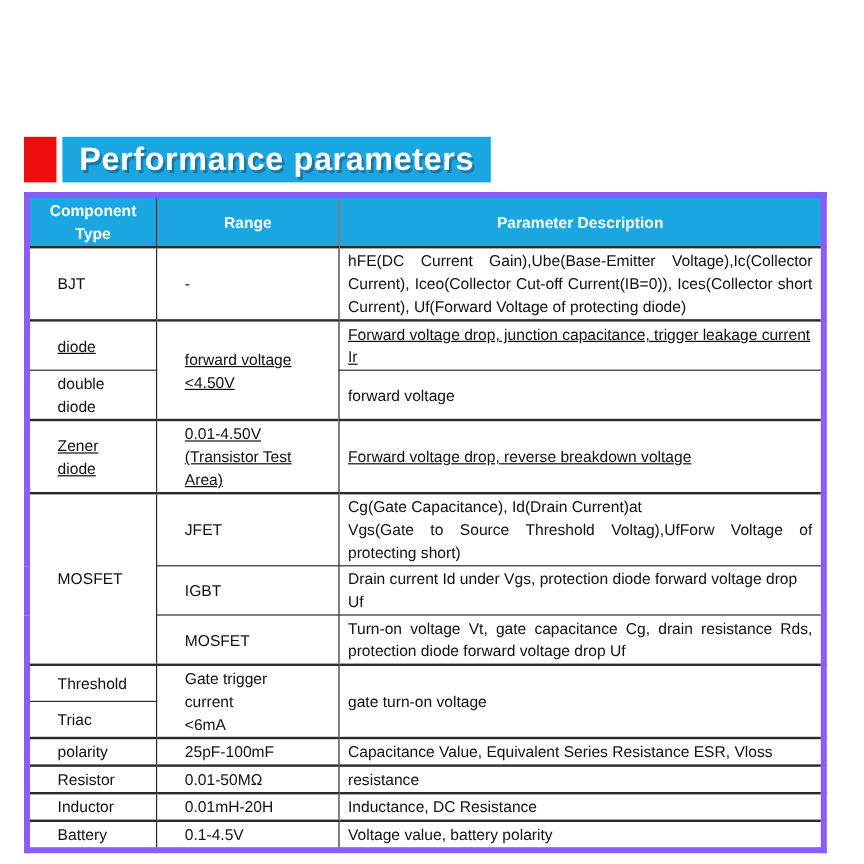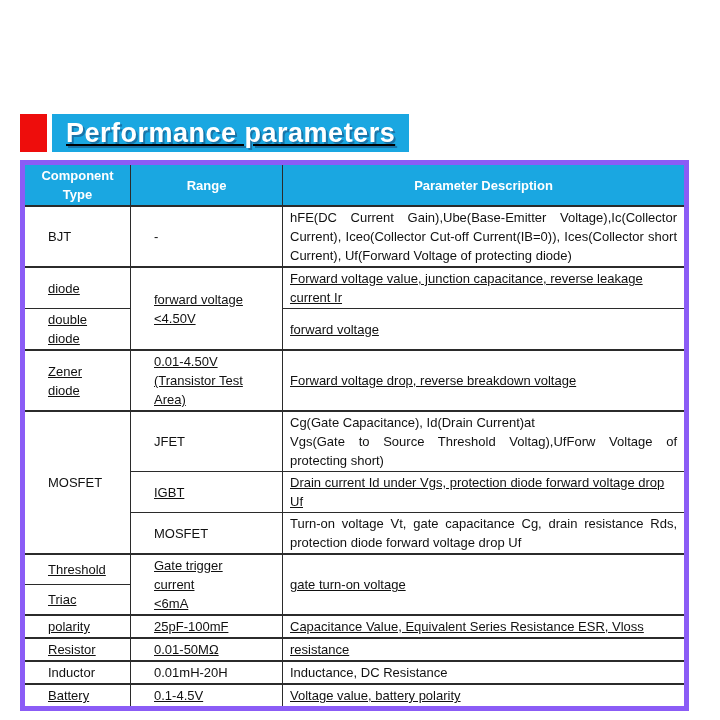--- a/index.html
+++ b/index.html
@@ -15,21 +15,20 @@
     background: #ffffff;
     overflow: hidden;
   }
   
   .title-wrap {
     position: absolute;
     left: 20px;
     top: 114px;
     display: flex;
     align-items: stretch;
-    text-decoration: underline;
   }
   .title-accent {
     width: 27px;
     height: 38px;
     background: #ee0d0c;
     margin-right: 5px;
     flex: 0 0 auto;
   }
   .title-banner {
     height: 38px;
@@ -80,21 +79,21 @@
   tr.ge > th, tr.ge > td { border-bottom-width: 2px; }
   tr.gs > td { border-top-width: 2px; }
   td.desc { padding: 1px 7px; }
   td.justify { text-align: justify; }
   
   tr.rh60 { height: 60px; }
   tr.rh41 { height: 41px; text-decoration: underline; }
   tr.rh59 { height: 59px; }
   tr.rh40 { height: 40px; }
   tr.rh21 { height: 21px; }
-  tr.rh20 { height: 20px; text-decoration: underline; }
+  tr.rh20 { height: 20px; }
 </style>
 </head>
 <body>
 
 <div class="page">
 
   <div class="title-wrap">
     <div class="title-accent"></div>
     <div class="title-banner">
       <span class="title-text">Performance parameters</span>
@@ -116,21 +115,21 @@
 
       <tr class="rh60 ge">
         <td>BJT</td>
         <td>-</td>
         <td class="desc justify">hFE(DC Current Gain),Ube(Base-Emitter Voltage),Ic(Collector Current), Iceo(Collector Cut-off Current(IB=0)), Ices(Collector short Current), Uf(Forward Voltage of protecting diode)</td>
       </tr>
 
       <tr class="rh41">
         <td>diode</td>
         <td rowspan="2">forward voltage &lt;4.50V</td>
-        <td class="desc">Forward voltage value, junction capacitance, reverse leakage current Ir</td>
+        <td class="desc">Forward voltage drop, junction capacitance, trigger leakage current Ir</td>
       </tr>
       <tr class="rh20 ge">
         <td>double diode</td>
         <td class="desc">forward voltage</td>
       </tr>
 
       <tr class="rh41 gs ge">
         <td>Zener diode</td>
         <td>0.01-4.50V
 (Transistor Test Area)</td>

